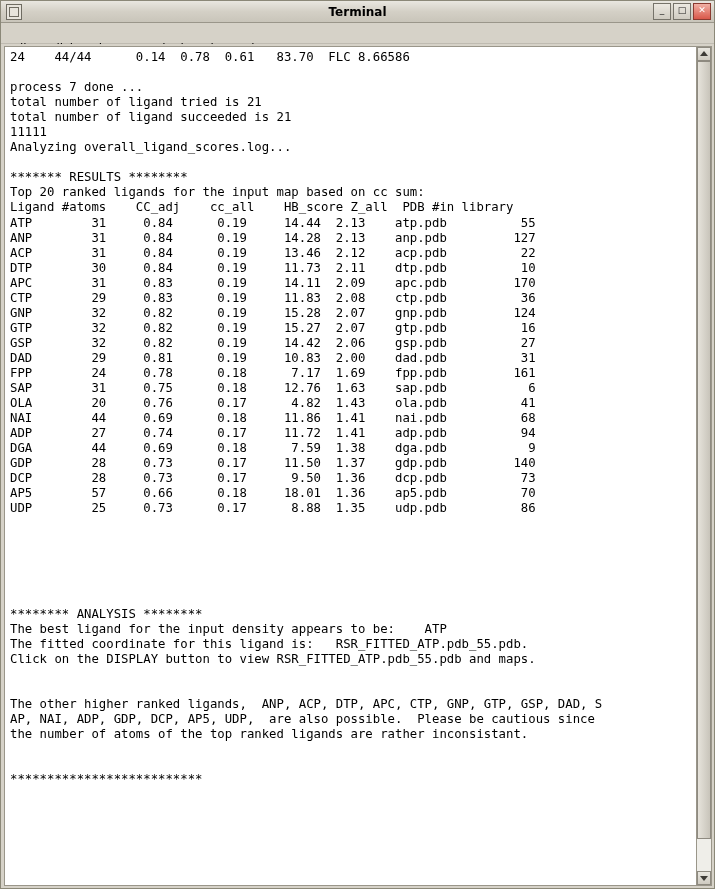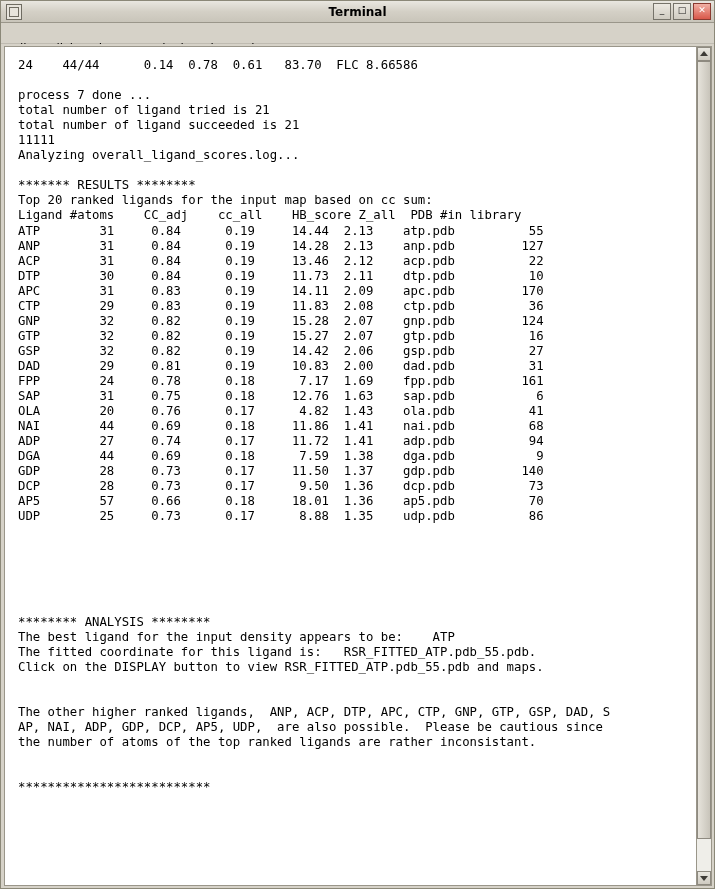--- a/index.html
+++ b/index.html
@@ -114,21 +114,21 @@
   }
   .term {
     flex: 1;
     background: #ffffff;
     border: 1px solid #9a968a;
     overflow: hidden;
     position: relative;
     min-width: 0;
   }
   .term pre {
-    margin: 8px;
+    margin: 0;
     padding: 3px 4px 0 5px;
     font-family: "DejaVu Sans Mono", monospace;
     font-size: 12.3px;
     line-height: 15.05px;
     color: #000000;
     white-space: pre;
     letter-spacing: 0px;
   }
   
   .scrollbar {

